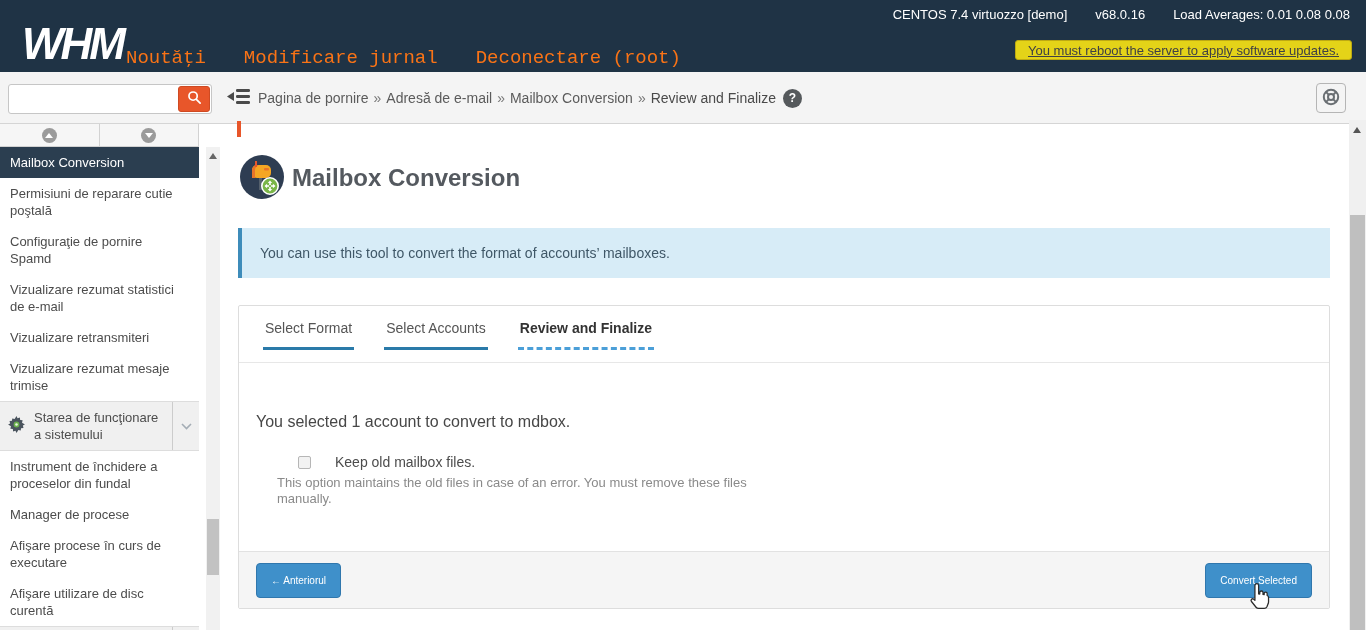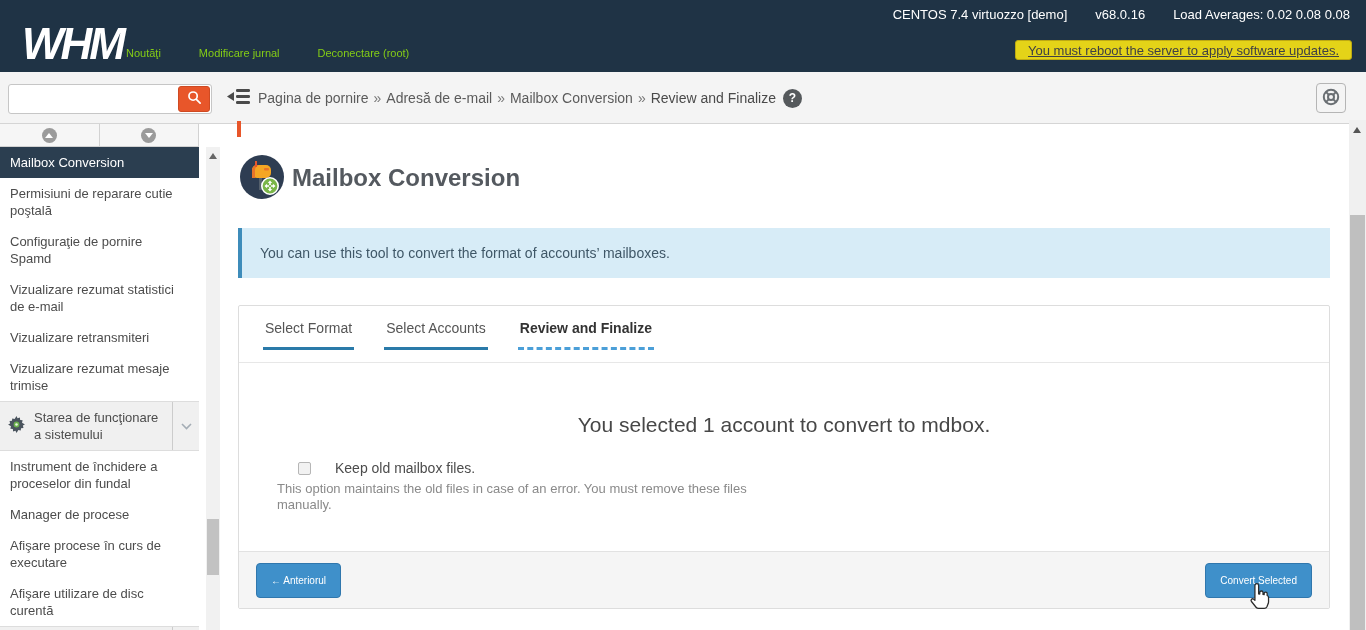--- a/index.html
+++ b/index.html
@@ -5,21 +5,21 @@
   * { margin:0; padding:0; box-sizing:border-box; }
   html,body { width:1366px; height:630px; overflow:hidden; }
   body { font-family:"Liberation Sans","DejaVu Sans",sans-serif; background:#fff; }
   #app { position:relative; width:1366px; height:630px; background:#fff; overflow:hidden; }
 
   
   .masthead { position:absolute; top:0; left:0; width:1366px; height:72px; background:#1f3345; }
   .host-row { position:absolute; top:7px; right:16px; display:flex; gap:28px; color:#fff; font-size:13px; }
   .whm-logo { position:absolute; left:22px; top:22px; color:#fff; font-size:44px; font-weight:800; font-style:italic; letter-spacing:-3px; line-height:1; }
   .masthead nav { position:absolute; left:126px; top:47px; display:flex; gap:38px; }
-  .masthead nav a { color:#84cc16; font-size:11px; text-decoration:none; cursor:pointer; }
+  .masthead nav a { color:#f97316; font-size:19px; text-decoration:none; cursor:pointer;font-family:Liberation Mono, monospace; }
   .reboot-btn { position:absolute; right:14px; top:40px; height:20px; padding:0 12px; background:#e4d318; border:1px solid #bda912; border-radius:3px; font-size:13px; color:#3f4045; text-decoration:underline; cursor:pointer; font-family:inherit; }
 
   
   .toolbar { position:absolute; top:72px; left:0; width:1366px; height:52px; background:#f4f4f4; border-bottom:1px solid #d5d5d5; }
   .search-wrap { position:absolute; left:8px; top:12px; width:204px; height:30px; }
   .search-input { width:100%; height:100%; border:1px solid #c6c6c6; border-radius:3px; background:#fff; padding:0 40px 0 8px; font-size:13px; font-family:inherit; }
   .search-btn { position:absolute; right:2px; top:2px; bottom:2px; width:32px; background:#e8562a; border:1px solid #cf4a22; border-radius:3px; cursor:pointer; display:flex; align-items:center; justify-content:center; }
   .collapse-btn { position:absolute; left:224px; top:11px; width:30px; height:30px; background:transparent; border:none; cursor:pointer; display:flex; align-items:center; justify-content:center; }
   .breadcrumb { position:absolute; left:258px; top:11px; height:30px; display:flex; align-items:center; gap:5px; font-size:14px; color:#5b5b5b; }
   .breadcrumb a { color:#5b5b5b; text-decoration:none; cursor:pointer; }
@@ -62,40 +62,40 @@
   .page-title { position:absolute; left:292px; top:164px; font-size:24px; color:#54595f; }
 
   .infobox { position:absolute; left:238px; top:228px; width:1092px; height:50px; background:#d7ecf7; border-left:4px solid #3e8cba; display:flex; align-items:center; padding-left:18px; font-size:14px; color:#3f5767; }
 
   .card { position:absolute; left:238px; top:305px; width:1092px; height:304px; background:#fff; border:1px solid #ddd; border-radius:2px; }
   .tabs { display:flex; gap:30px; padding:14px 24px 12px; border-bottom:1px solid #e7e7e7; }
   .tab { font-size:14px; padding:0 2px 11px; cursor:pointer; }
   .tab.done { color:#555; border-bottom:3px solid #2a7aa9; }
   .tab.active { color:#333; font-weight:bold; border-bottom:3px dashed #4b9fd8; }
   .card-body { padding:50px 17px 0; }
-  .summary { font-size:21px; color:#474747;text-align:center; }
+  .summary { font-size:16px; color:#474747; }
   .chk-row { margin-top:23px; display:flex; align-items:center; gap:24px;padding-left:42px; }
   .chk { width:13px; height:13px; background:#f2f2f2; border:1px solid #b6b6b6; border-radius:2px; cursor:pointer; }
   .chk-label { font-size:14px; color:#4c4c4c; cursor:pointer; }
   .chk-help { margin:5px 0 0 21px; font-size:13px; line-height:16px; color:#8a8a8a; max-width:480px; }
   .card-footer { position:absolute; bottom:0; left:0; right:0; height:57px; background:#f5f5f5; border-top:1px solid #e2e2e2; border-radius:0 0 2px 2px; display:flex; align-items:center; justify-content:space-between; padding:0 17px; }
   .btn-blue { background:#3f90ca; border:1px solid #3077ad; border-radius:4px; color:#fff; font-size:10px; font-family:inherit; height:35px; padding:0 14px; cursor:pointer; }
 
   .cursor { position:absolute; left:1246px; top:582px; pointer-events:none; z-index:99; }
 </style>
 </head>
 <body>
 
 <div id="app">
 
   <header class="masthead">
     <div class="host-row">
       <span>CENTOS 7.4 virtuozzo [demo]</span>
       <span>v68.0.16</span>
-      <span>Load Averages: 0.02 0.08 0.08</span>
+      <span>Load Averages: 0.01 0.08 0.08</span>
     </div>
     <div class="whm-logo">WHM</div>
     <nav>
       <a>Noutăţi</a>
       <a>Modificare jurnal</a>
       <a>Deconectare (root)</a>
     </nav>
     <button class="reboot-btn">You must reboot the server to apply software updates.</button>
   </header>
 

